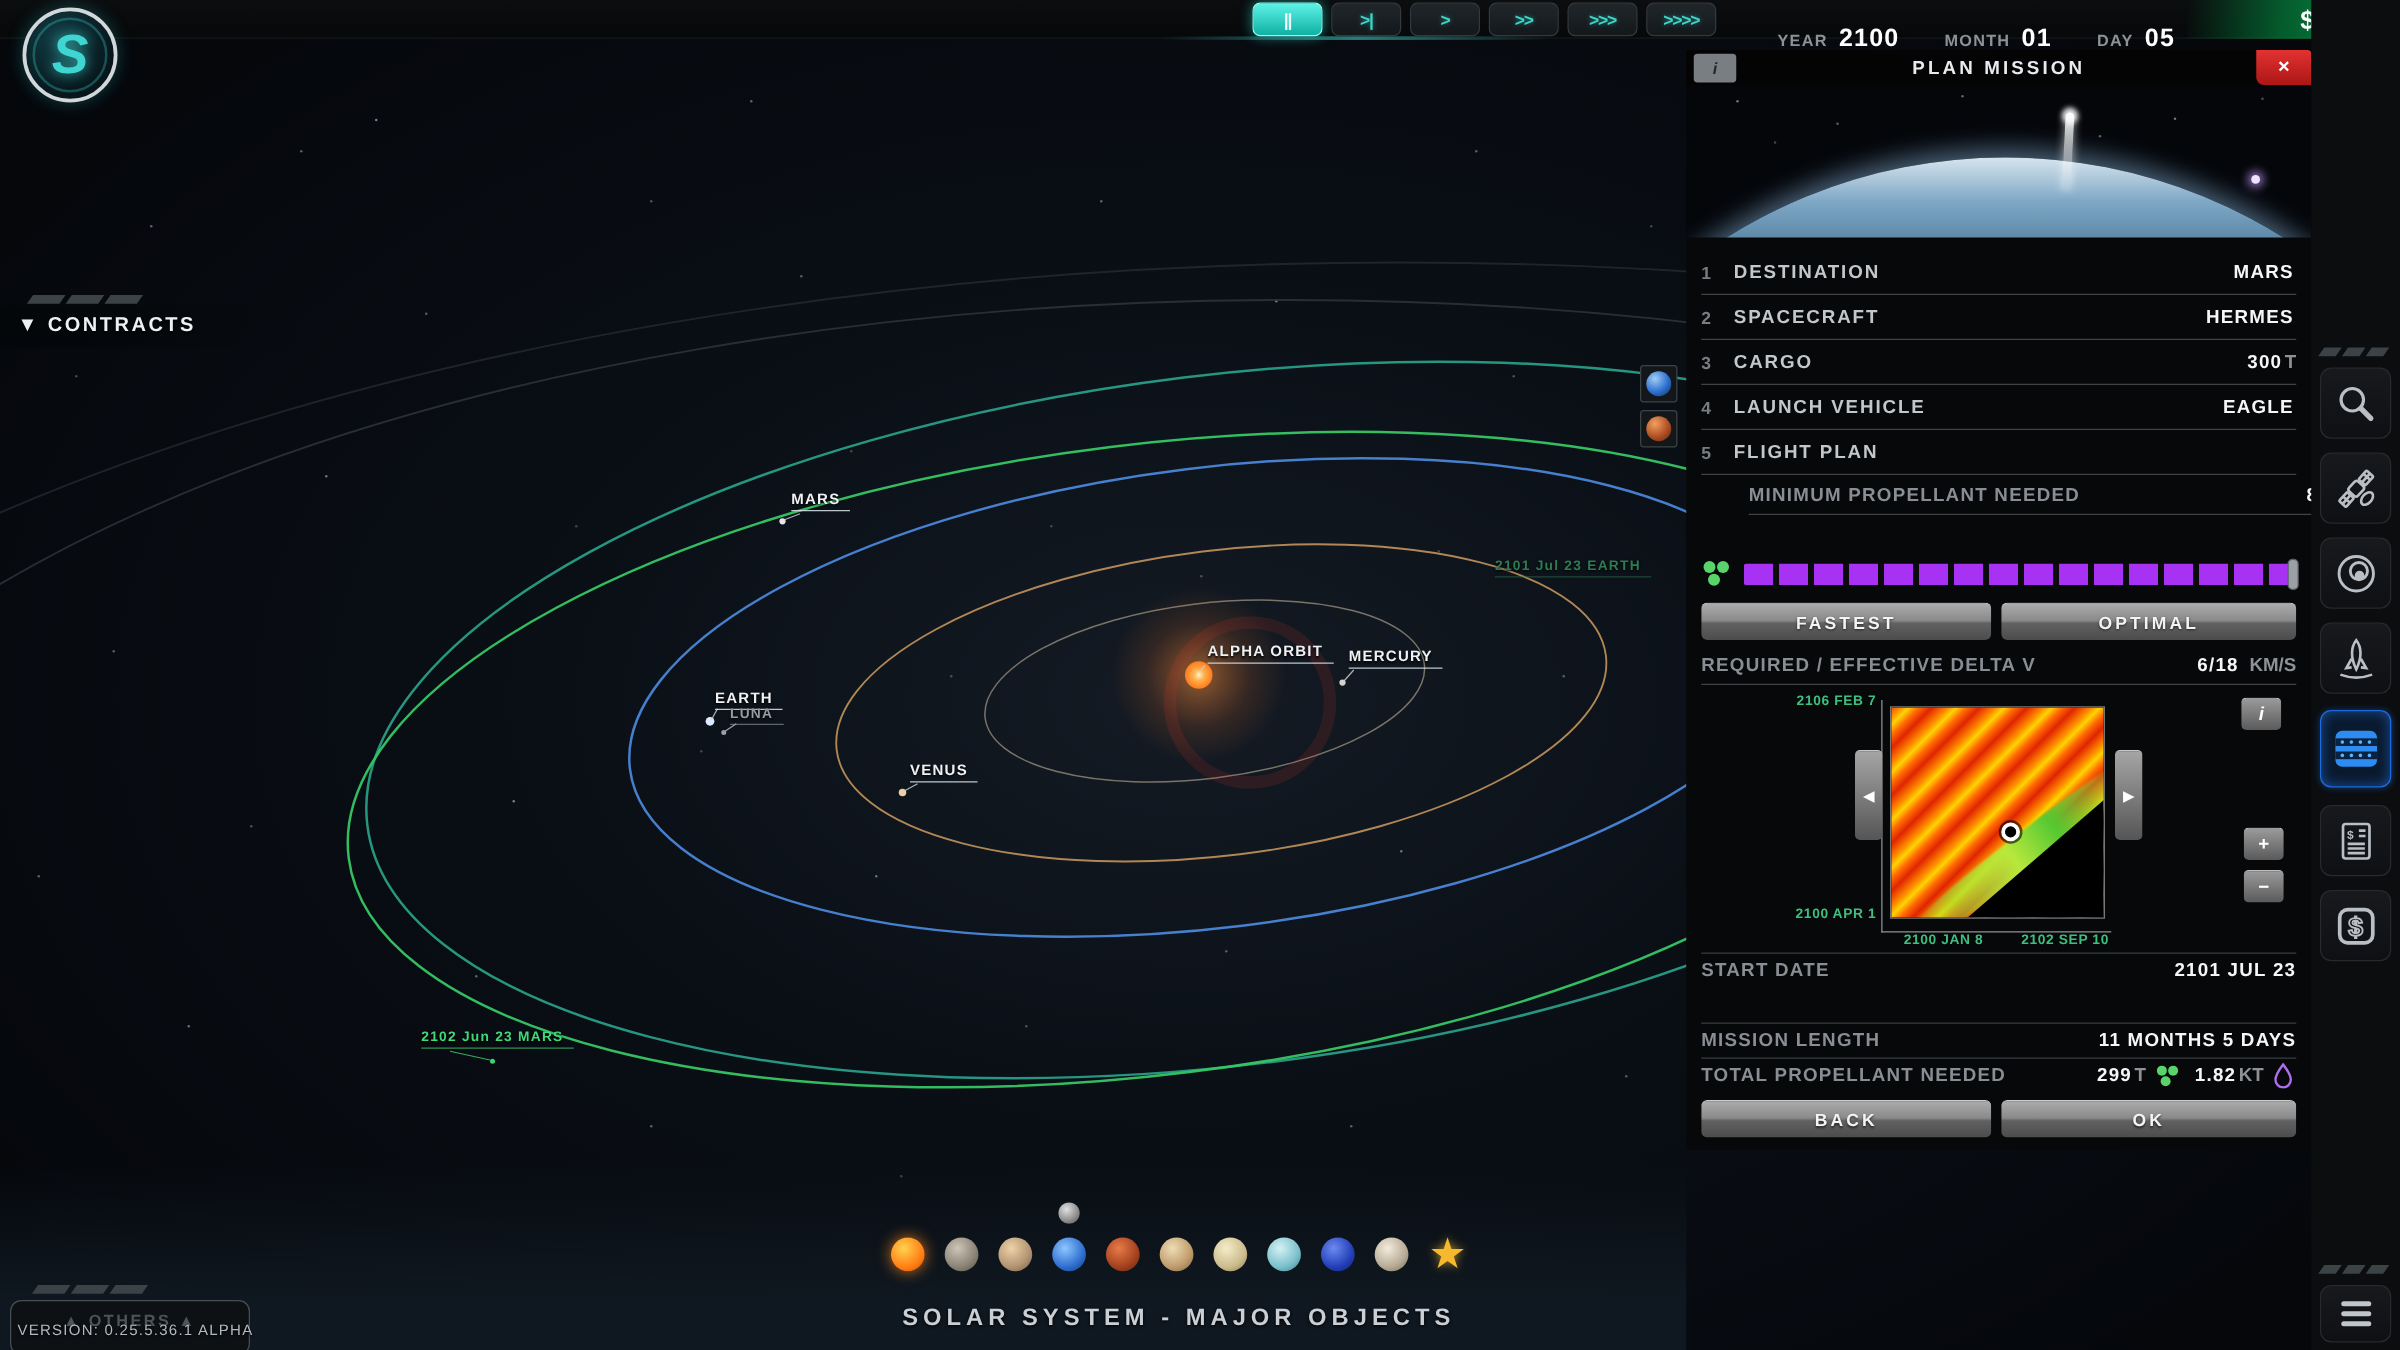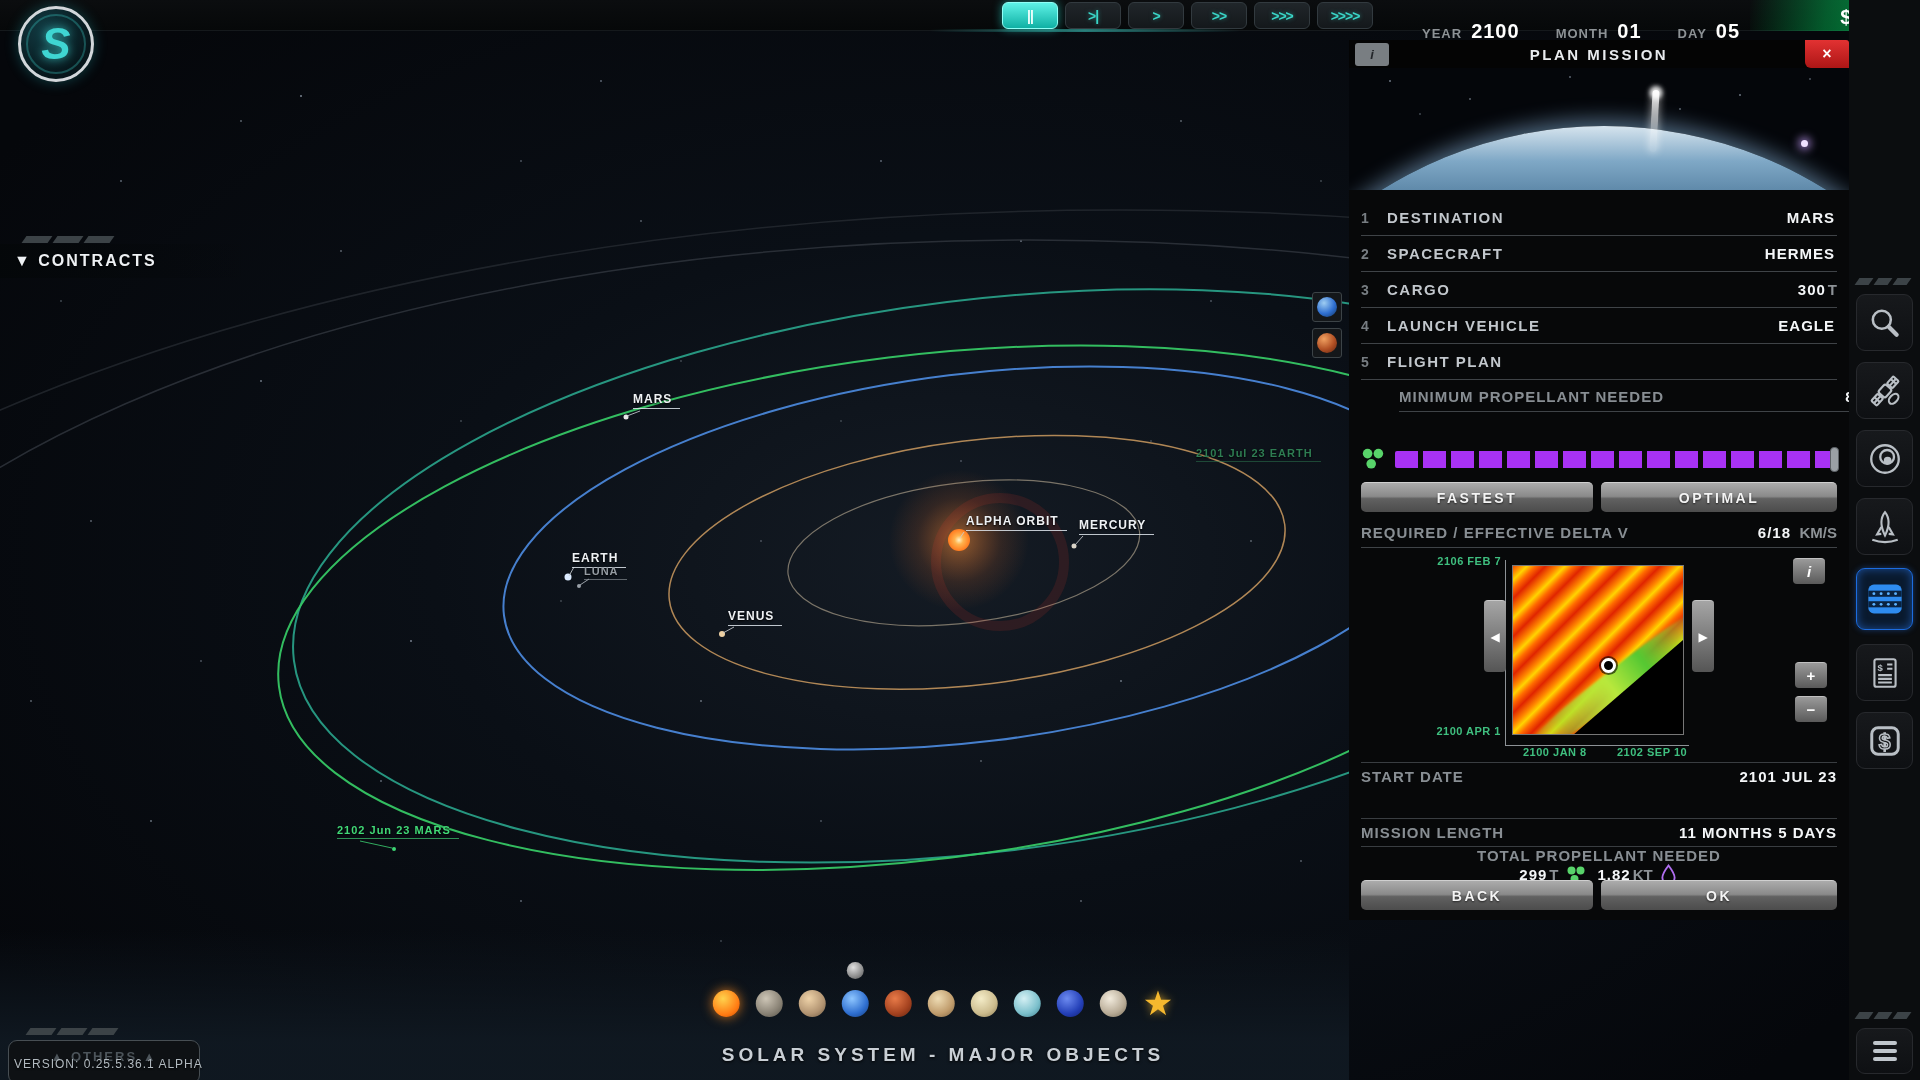--- a/index.html
+++ b/index.html
@@ -412,21 +412,21 @@
     <div class="sq-btn" style="left:446px; top:656px;">−</div>
 
     <div class="prow summary-row" style="top:722px;">
       <span class="summary-label">START DATE</span>
       <span class="val-main">2101 JUL 23</span>
     </div>
     <div class="prow summary-row" style="top:778px;">
       <span class="summary-label">MISSION LENGTH</span>
       <span class="val-main">11 MONTHS 5 DAYS</span>
     </div>
-    <div class="prow summary-row" style="top:806px;flex-direction:column;">
+    <div class="prow summary-row" style="top:806px;">
       <span class="summary-label">TOTAL PROPELLANT NEEDED</span>
       <span class="val-group">
         <span class="val-main">299</span>
           <span class="val-unit">T</span>
         <svg class="res-icon" width="20" height="20" viewBox="0 0 20 20">
           <circle cx="5.5" cy="5.5" r="4" fill="#58d46a"></circle>
             <circle cx="14.5" cy="5.5" r="4" fill="#58d46a"></circle>
             <circle cx="8.5" cy="14" r="4" fill="#58d46a"></circle>
         </svg>
         <span class="val-main" style="margin-left:8px;">1.82</span>

